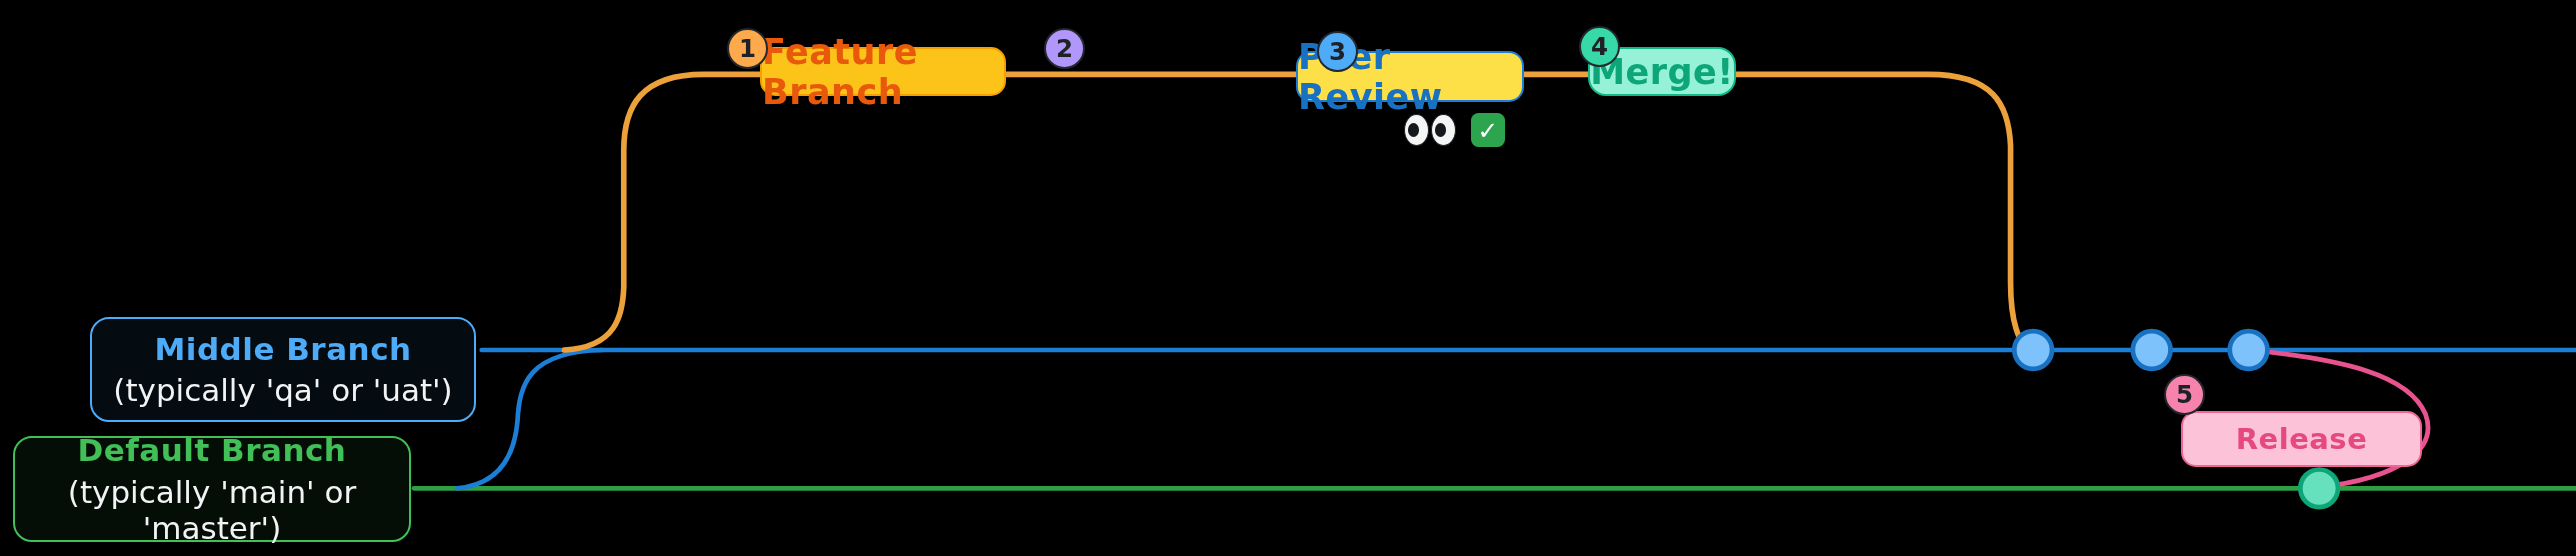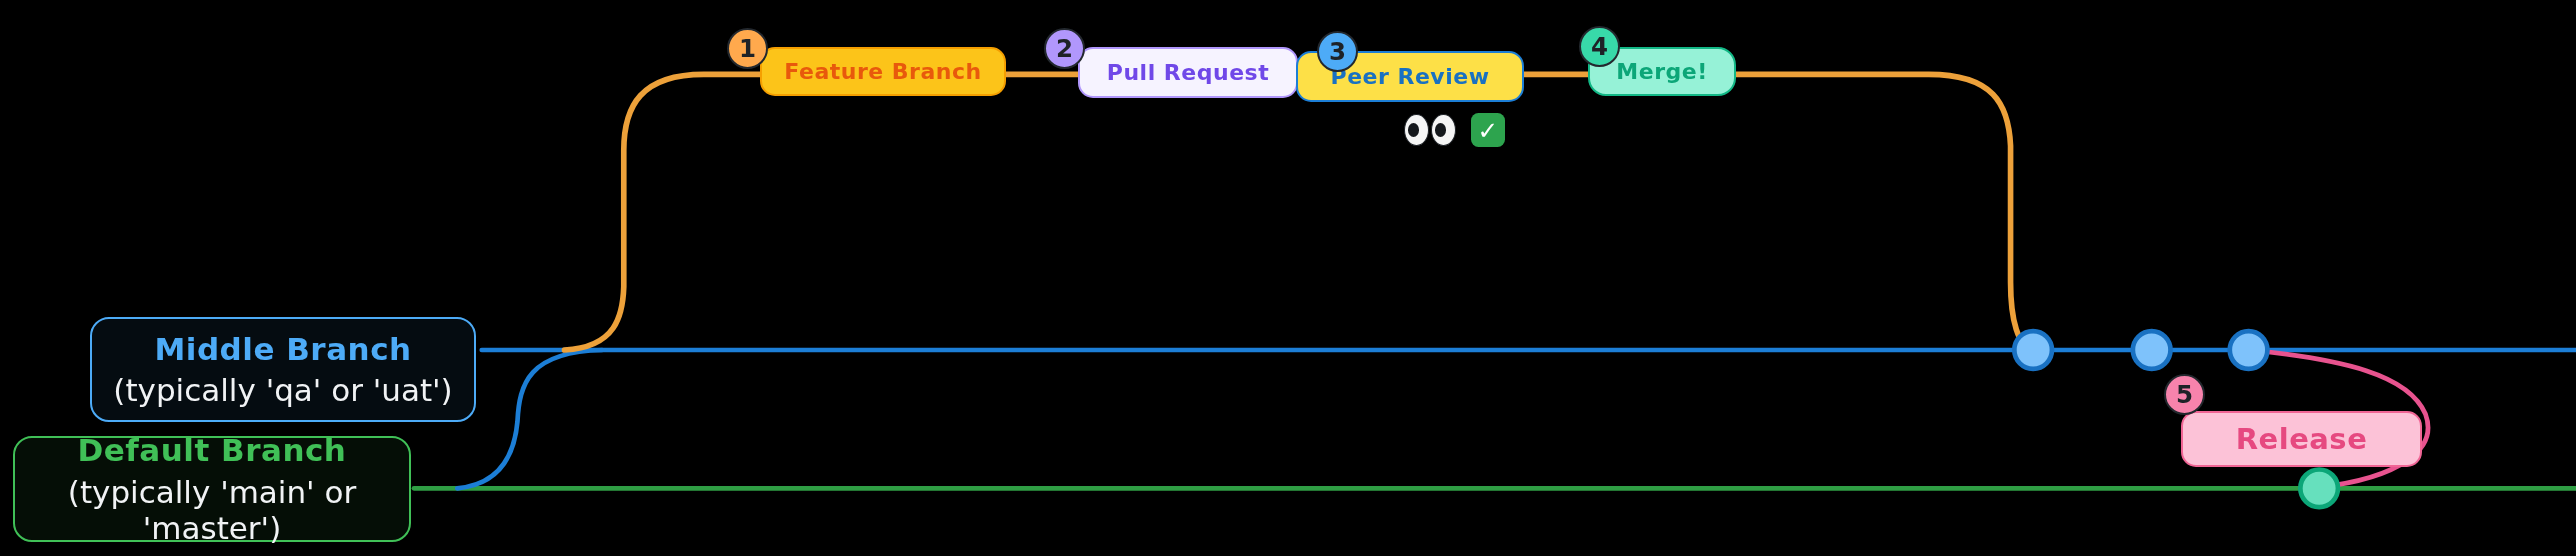--- a/index.html
+++ b/index.html
@@ -19,21 +19,21 @@
   .blue-line   { stroke:#1c7ed6; stroke-width:5; }
   .green-line  { stroke:#2f9e44; stroke-width:5; }
   .pink-line   { stroke:#e8538f; stroke-width:5; }
   .blue-commit { fill:#7ec2fb; stroke:#1971c2; stroke-width:5; }
   .teal-commit { fill:#66e0bd; stroke:#0ca678; stroke-width:5; }
 
   .step-box {
     position:absolute; z-index:2;
     display:flex; align-items:center; justify-content:center;
     border-radius:15px; border:2.8px solid transparent;
-    font-size:22px; font-weight:bold; letter-spacing:0.5px;
+    font-size:35px; font-weight:bold; letter-spacing:0.5px;
     box-sizing:border-box;
   }
   .b1 { left:760px;  top:47px;  width:246px; height:49px; background:#fcc419; border-color:#f59f00; color:#e8590c; }
   .b2 { left:1078px; top:47px;  width:220px; height:51px; background:#f6f3ff; border-color:#b197fc; color:#7048e8; }
   .b3 { left:1296px; top:51px;  width:228px; height:51px; background:#fde047; border-color:#1c7ed6; color:#1971c2; }
   .b4 { left:1588px; top:47px;  width:148px; height:49px; background:#96f2d7; border-color:#12b886; color:#0ca678;border-radius:18px; }
   .b5 { left:2181px; top:390px; width:241px; height:56px; background:#fcc2d7; border-color:#f06595; color:#e64980; font-size:29px;margin-top:21px; }
 
   .num-circle {
     position:absolute; z-index:3;
@@ -102,23 +102,20 @@
     <circle class="blue-commit" cx="2390" cy="372" r="20"></circle>
     <circle class="teal-commit" cx="2465" cy="519" r="20"></circle>
   </svg>
 
   <div class="num-circle c1">1</div>
   <div class="step-box b1">
     <span>Feature Branch</span>
   </div>
 
   <div class="num-circle c2">2</div>
-  <div class="step-box b2">
-    <span>Pull Request</span>
-  </div>
 
   <div class="num-circle c3">3</div>
   <div class="step-box b3">
     <span>Peer Review</span>
   </div>
 
   <div class="num-circle c4">4</div>
   <div class="step-box b4">
     <span>Merge!</span>
   </div>

